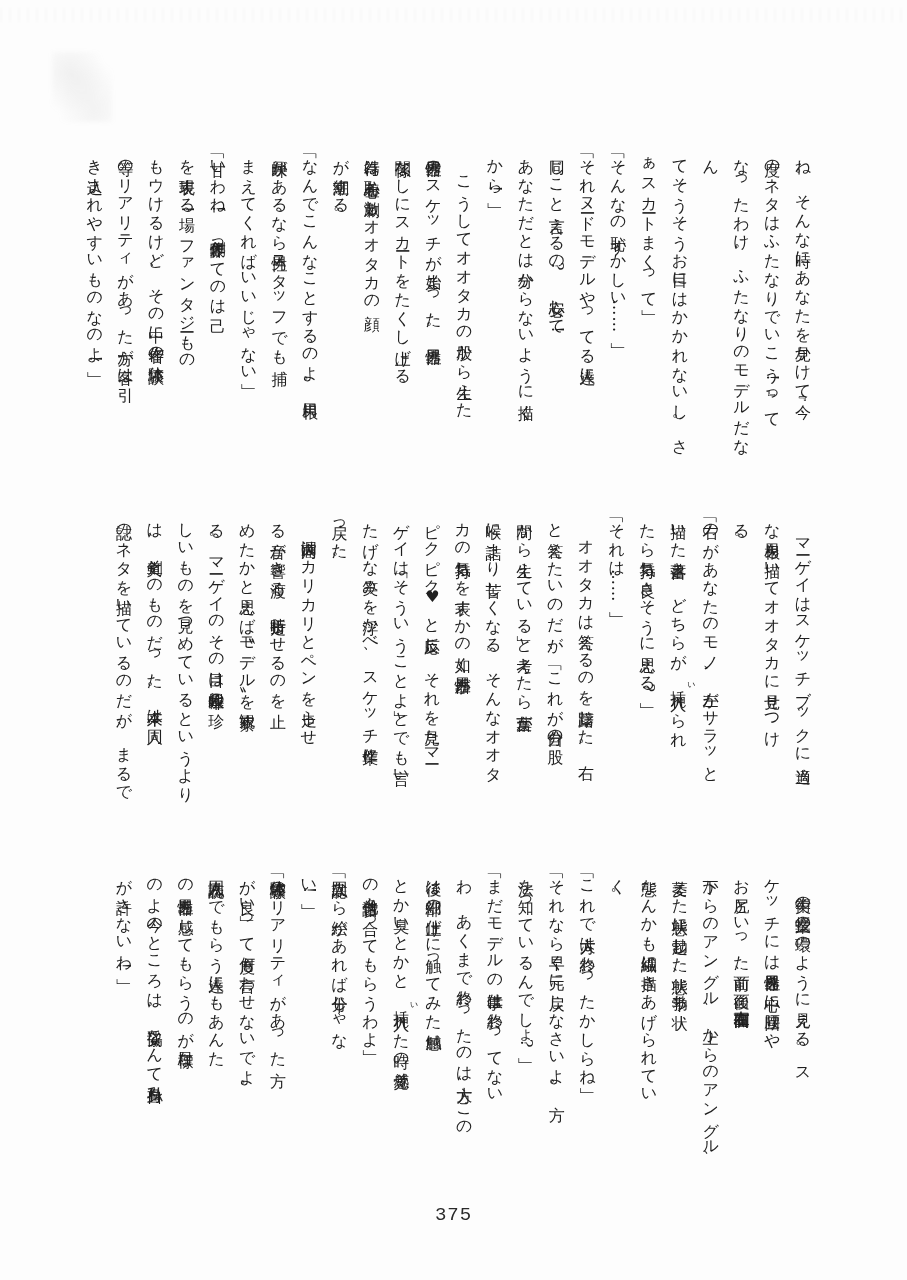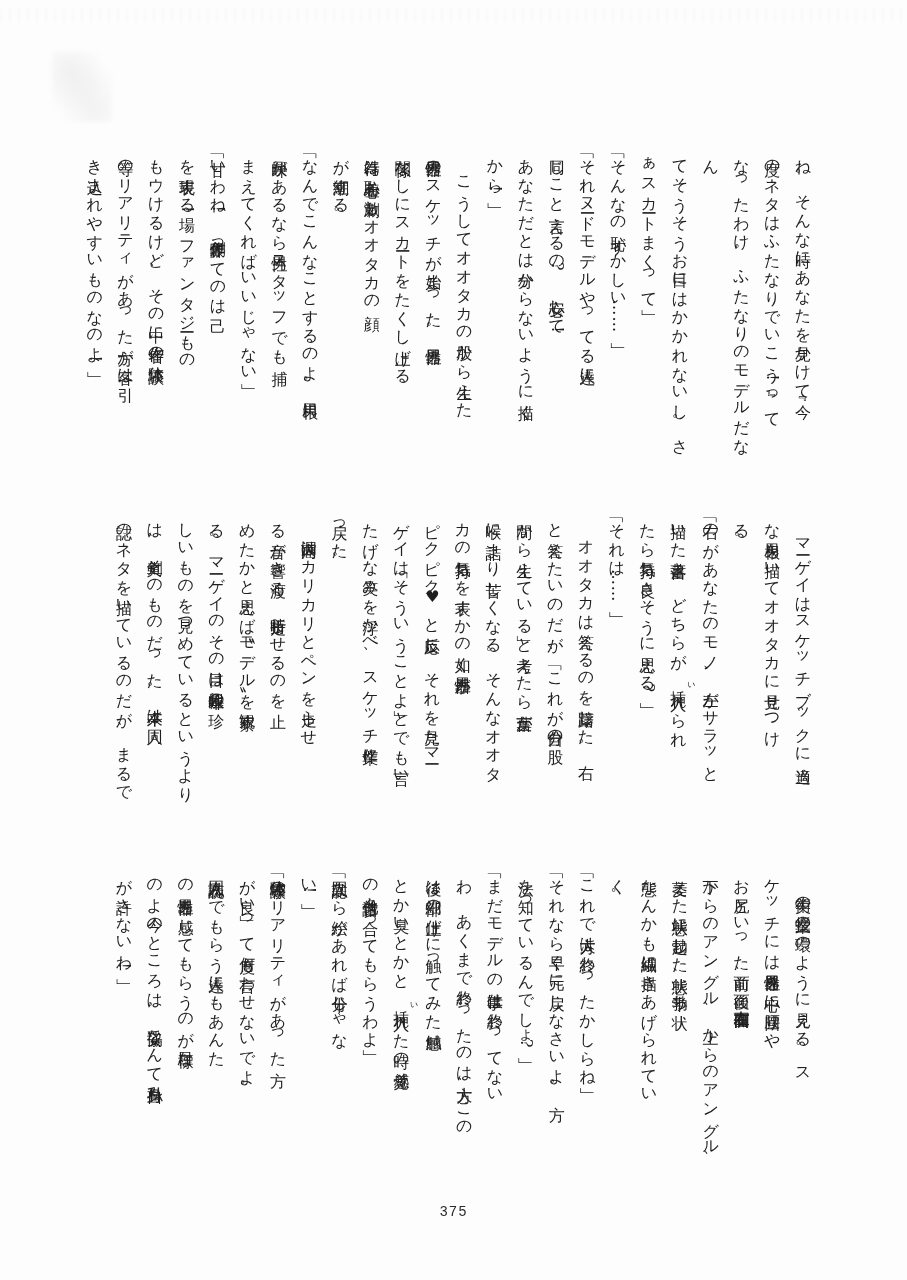--- a/index.html
+++ b/index.html
@@ -71,21 +71,21 @@
     letter-spacing: 0;
     color: #1f1f1f;
   }
   .page-number {
     position: absolute;
     top: 1204px;
     left: 0;
     width: 907px;
     text-align: center;
     font-family: "Liberation Mono", "DejaVu Sans Mono", monospace;
-    font-size: 14px;
+    font-size: 19px;
     letter-spacing: 1px;
     color: #2a2a2a;
   }
 </style>
 </head>
 <body>
 
 <div class="page">
   <div class="scan-noise"></div>
   <div class="scan-noise-corner"></div>

